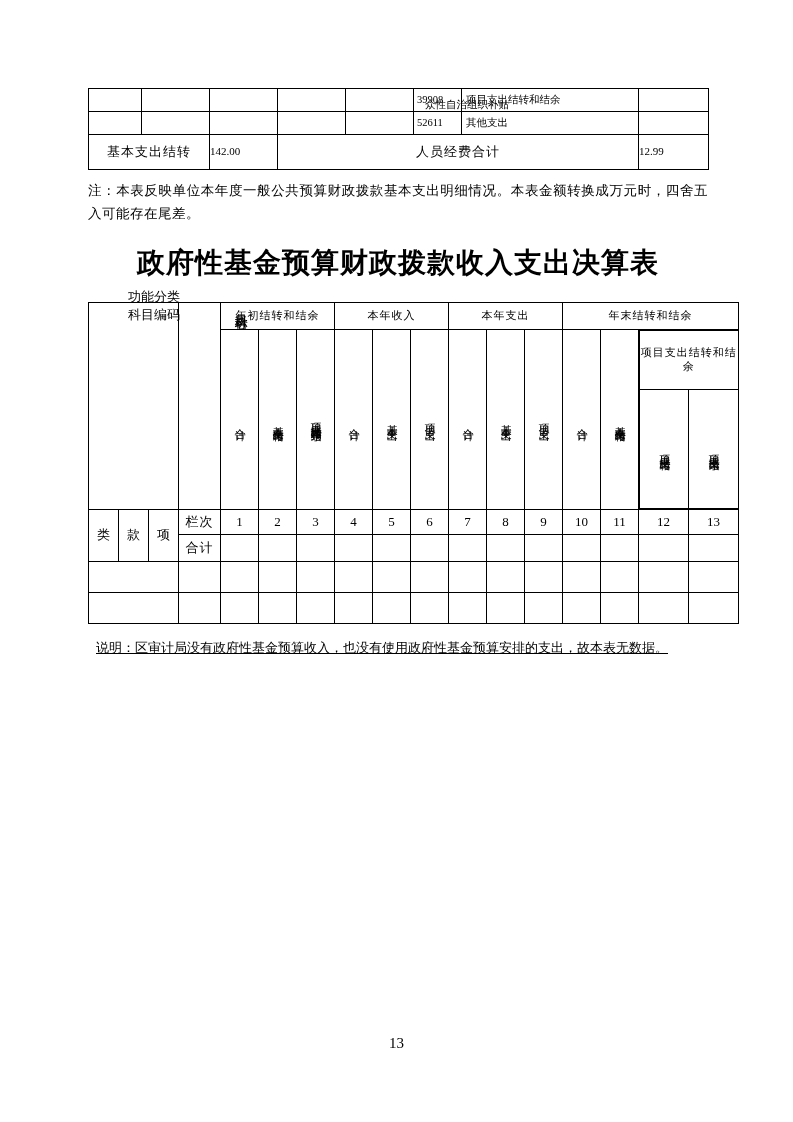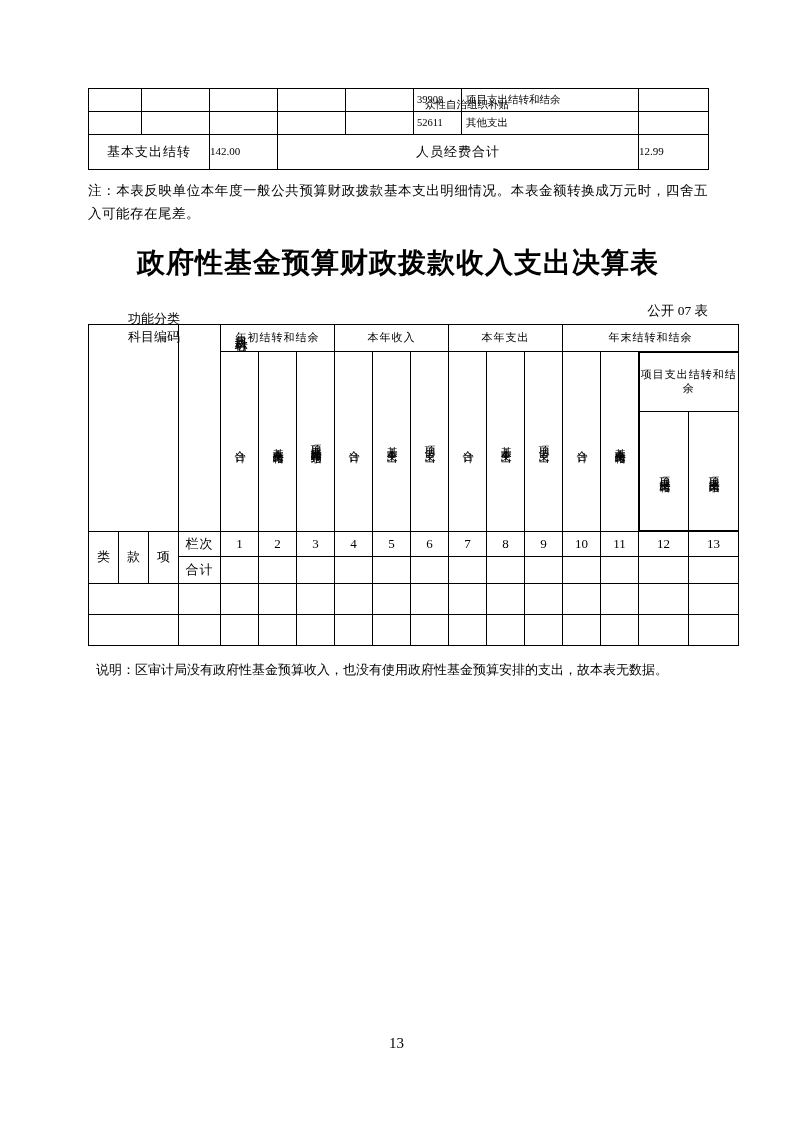--- a/index.html
+++ b/index.html
@@ -157,20 +157,21 @@
     line-height: 1.05;
     display: inline-block;
   }
 
   
   .explain {
     margin-top: 14px;
     font-size: 13px;
     line-height: 1.6;
     padding-left: 8px;
+    text-decoration: underline;
   }
 
   
   .page-num {
     position: absolute;
     left: 0;
     right: 0;
     top: 1035px;
     text-align: center;
     font-size: 15px;
@@ -226,23 +227,20 @@
     <div style="position:relative;height:0;">
       <div style="position:absolute; left:333px; top:-79px; width:176px; font-size:10.5px; text-align:left; padding-left:4px; box-sizing:border-box;margin-top:7px;">众性自治组织补贴</div>
     </div>
 
     <div class="note">
       <span class="ind">注：本表反映单位本年度一般公共预算财政拨款基本支出明细情况。本表金额转换成万元时，四舍五入可能存在尾差。</span>
     </div>
 
     <div class="doc-title">政府性基金预算财政拨款收入支出决算表</div>
 
-    <div class="meta-row">
-      <span class="meta-right">公开 07 表</span>
-    </div>
 
     <div class="fund-wrap">
       <table class="grid fund-table">
         <colgroup>
           <col style="width:30px">
           <col style="width:30px">
           <col style="width:30px">
           <col style="width:42px">
           <col style="width:38px">
           <col style="width:38px">

